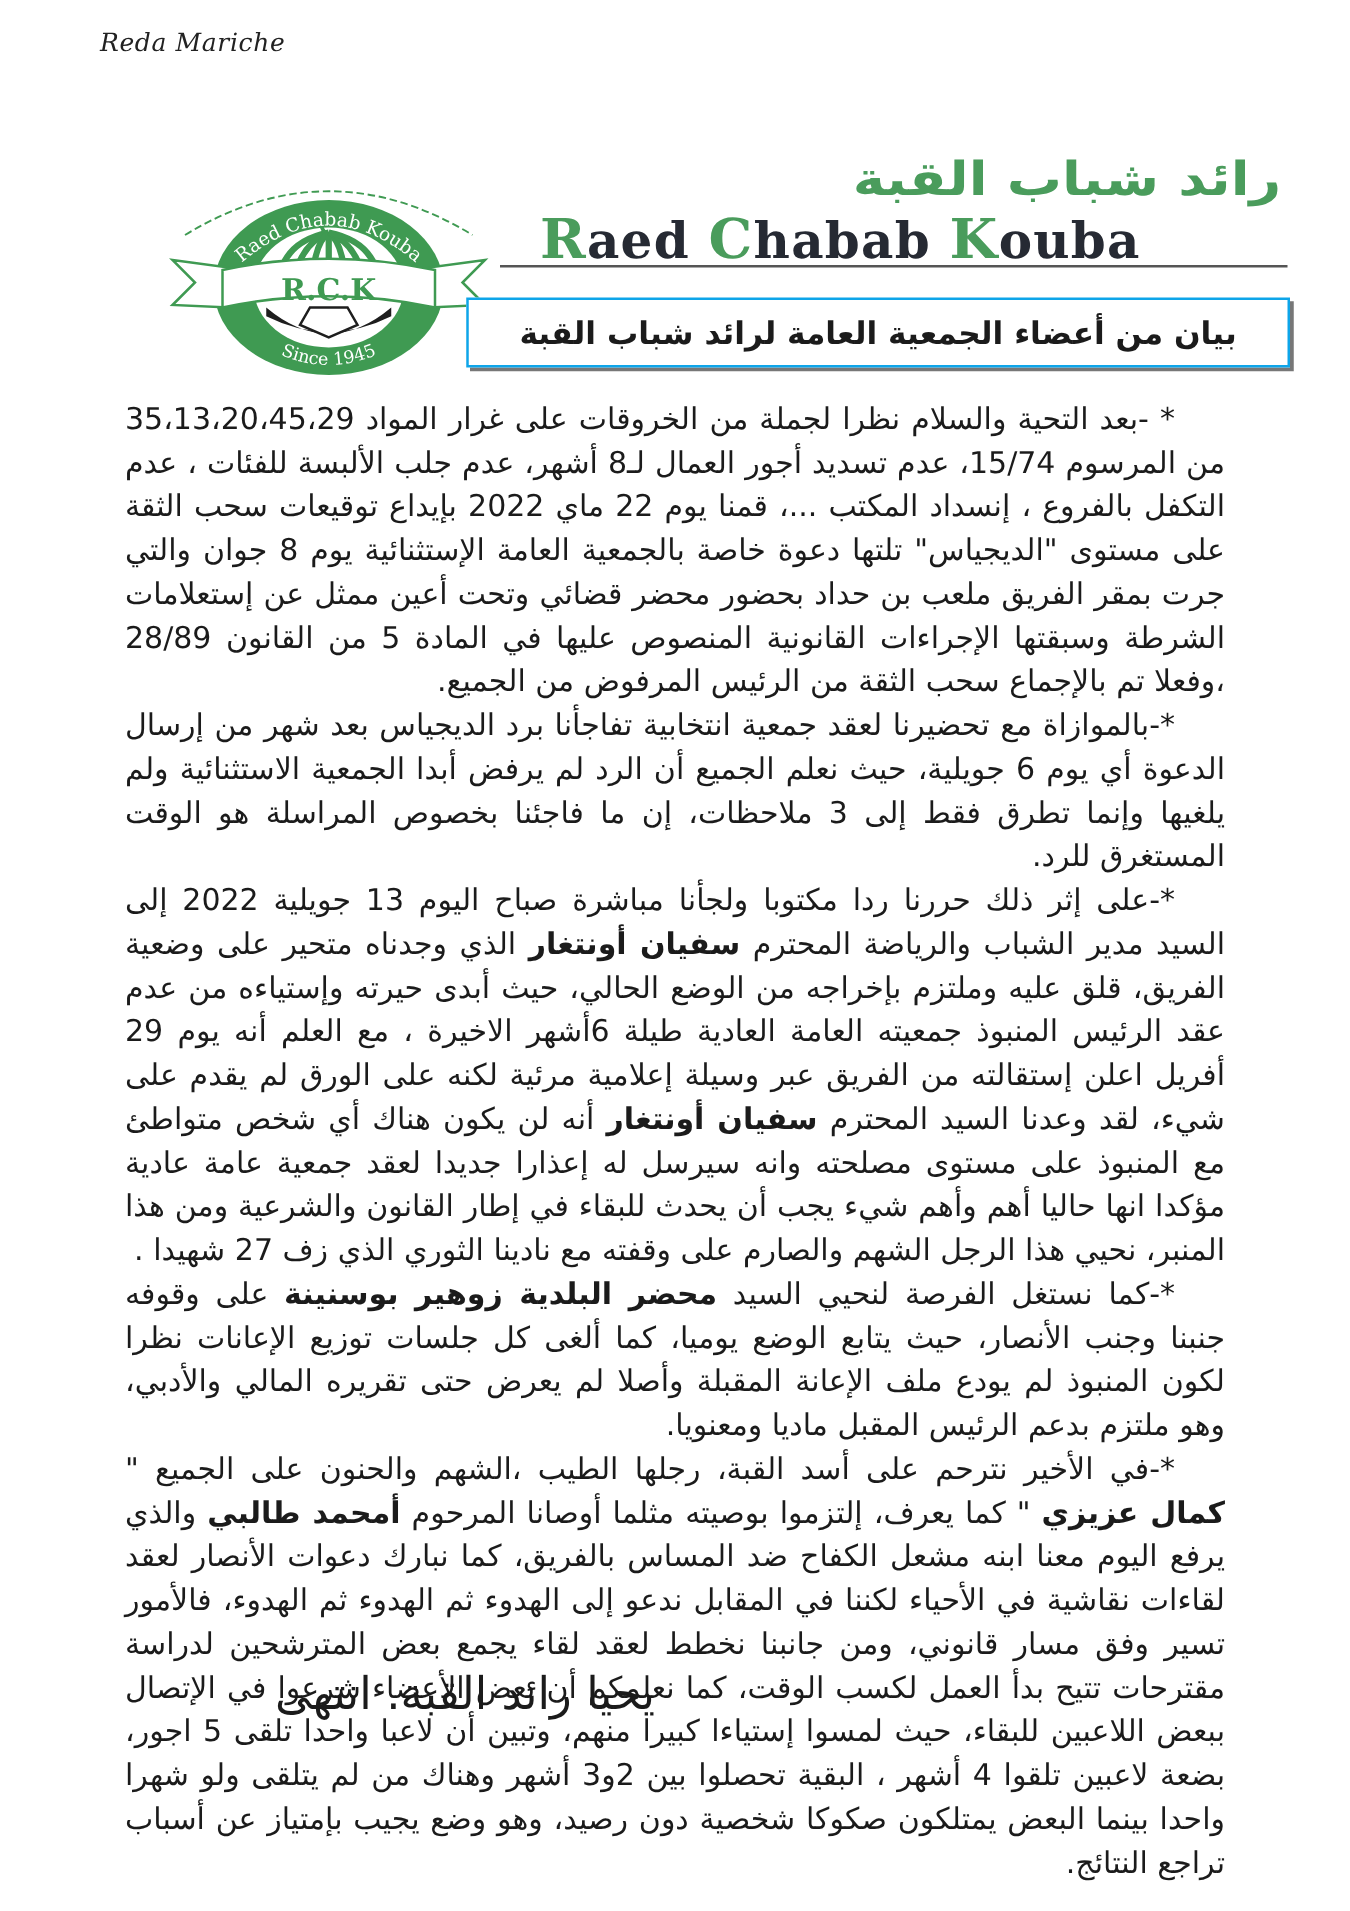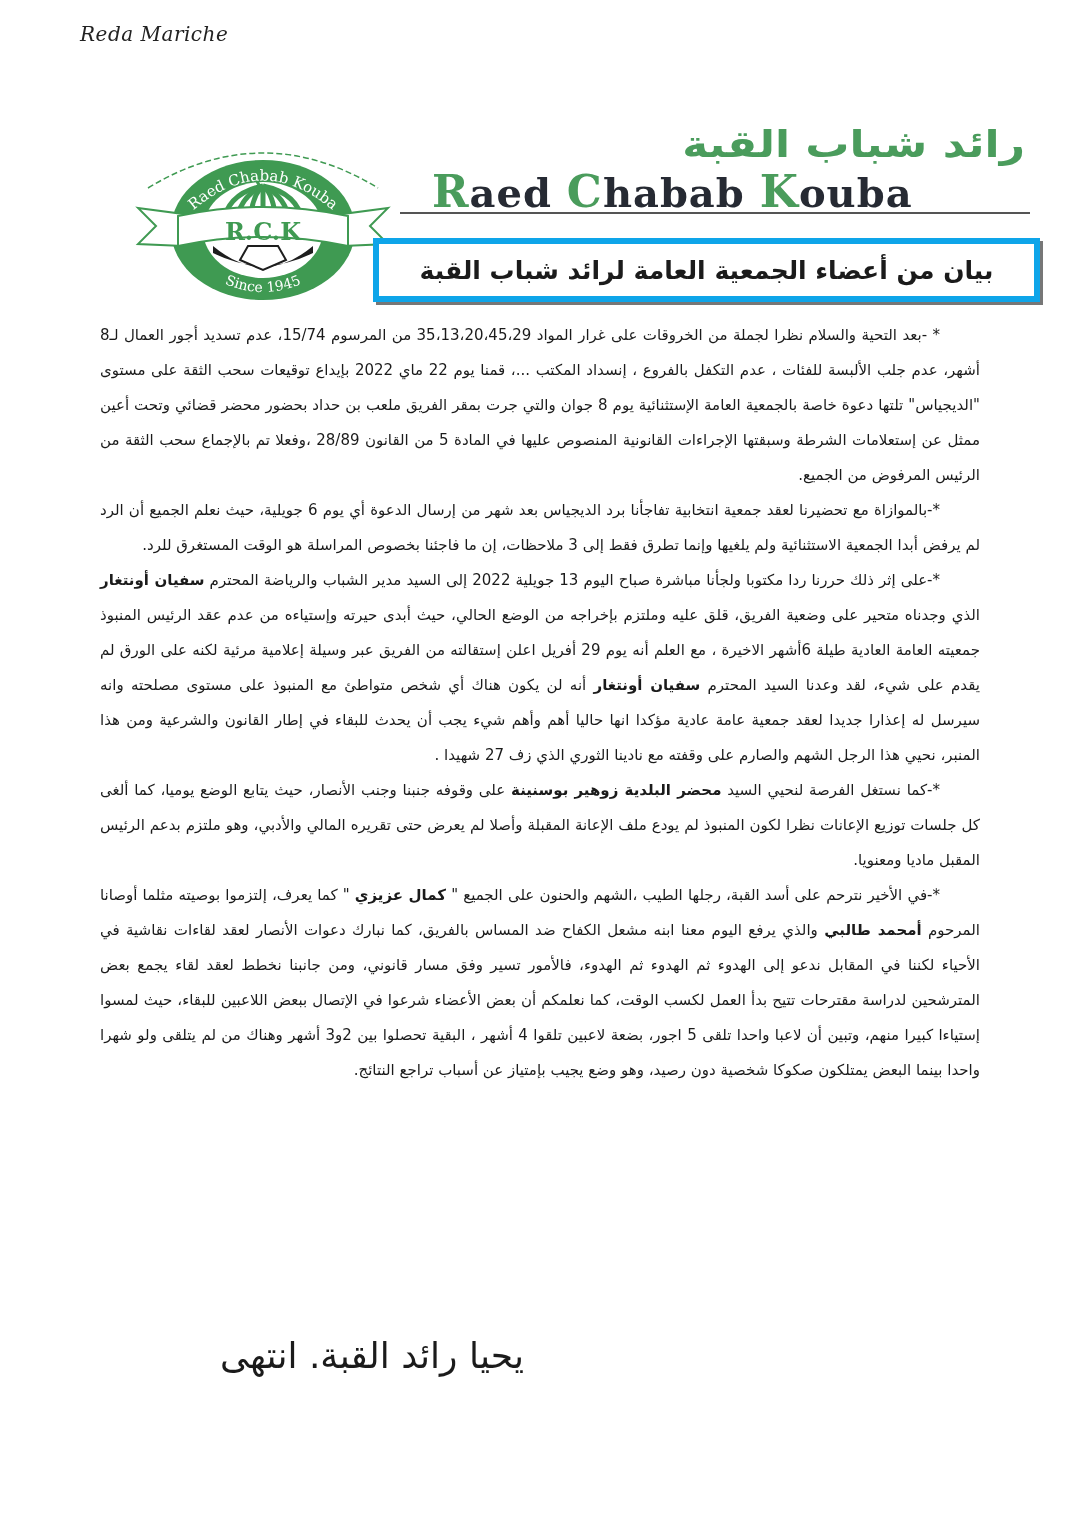--- a/index.html
+++ b/index.html
@@ -9,25 +9,25 @@
 
   
   .logo { position: absolute; left: 128px; top: 128px; width: 270px; height: 175px; }
 
   
   .hdr-ar { position: absolute; right: 55px; top: 118px; font-family: "DejaVu Sans", sans-serif; font-weight: bold; font-size: 44px; color: #4a9c5c; direction: rtl; letter-spacing: 6px; transform: scaleY(0.85); }
   .hdr-en { position: absolute; left: 432px; top: 166px; font-family: "DejaVu Serif", serif; font-weight: bold; font-size: 40px; color: #262a33; letter-spacing: 1px; white-space: nowrap; }
   .hdr-en .g { color: #4a9c5c; font-size: 44px; }
   .hdr-line { position: absolute; left: 400px; top: 212px; width: 630px; height: 2px; background: #555; }
 
-  .title-box { position: absolute; left: 373px; top: 238px; width: 655px; height: 52px; border: 6px solid #0ea5e9; box-shadow: 3px 3px 0 #777; display: flex; align-items: center; justify-content: center; background: #fff; }
+  .title-box { position: absolute; left: 373px; top: 238px; width: 655px; height: 52px; border: 2px solid #0ea5e9; box-shadow: 3px 3px 0 #777; display: flex; align-items: center; justify-content: center; background: #fff; }
   .title-box span { font-family: "DejaVu Sans", sans-serif; font-weight: bold; font-size: 25px; direction: rtl; color: #1b1b1b; }
 
   
-  .body { position: absolute; left: 100px; top: 318px; width: 880px; direction: rtl; text-align: justify; font-family: "DejaVu Sans", sans-serif; font-size: 15px; line-height: 35px; color: #1b1b1b; }
+  .body { position: absolute; left: 100px; top: 318px; width: 880px; direction: rtl; text-align: justify; font-family: "DejaVu Sans", sans-serif; font-size: 24px; line-height: 35px; color: #1b1b1b; }
   .body p { margin: 0; text-indent: 40px; }
   .body b { font-weight: bold; margin-top: 19px; }
 
   .closing { position: absolute; left: 220px; top: 1335px; width: 640px; text-align: left; direction: rtl; font-family: "DejaVu Sans", sans-serif; font-weight: normal; font-size: 36px; letter-spacing: 14px; color: #1b1b1b; }
 </style>
 </head>
 <body>
 
 <div class="author">Reda Mariche</div>
 

